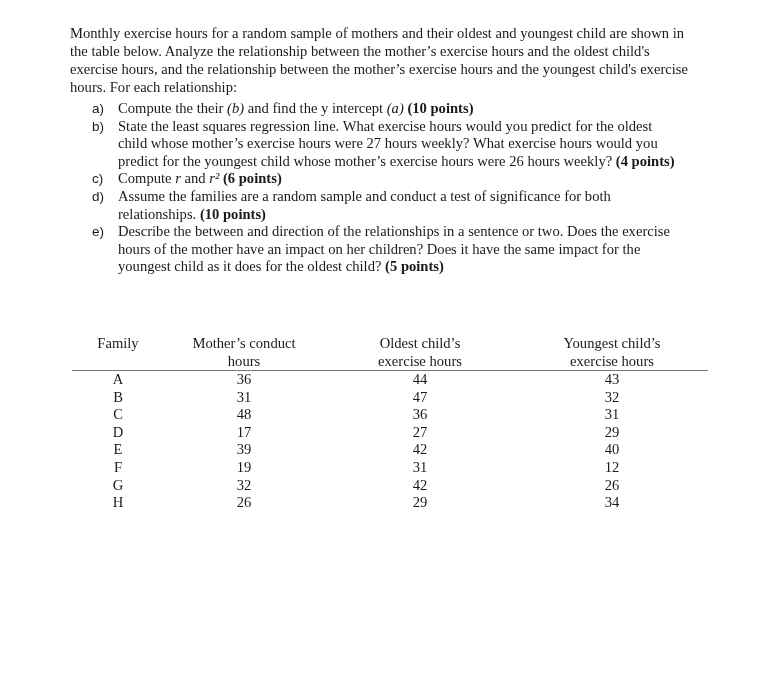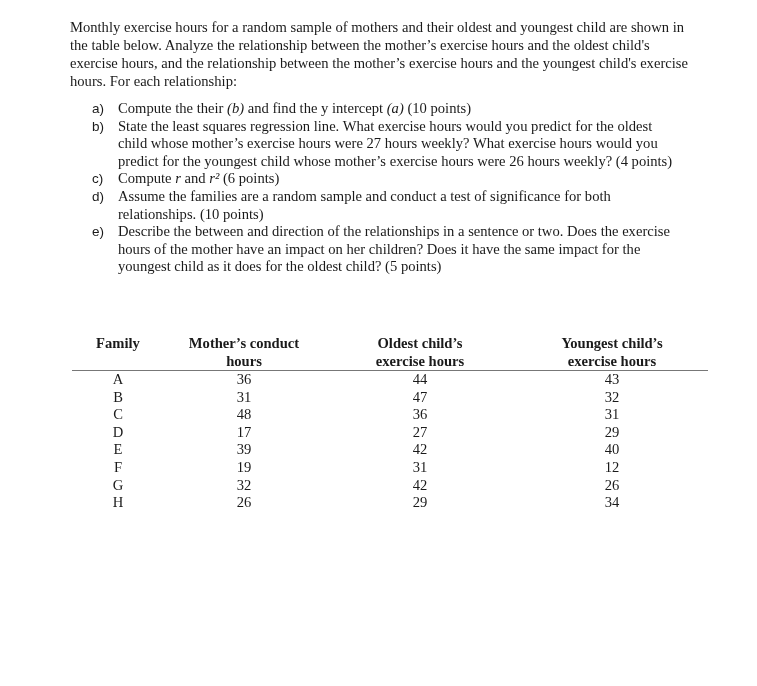--- a/index.html
+++ b/index.html
@@ -1,28 +1,28 @@
 <!DOCTYPE html>
 <html><head>
 <meta charset="utf-8">
 <style>
   html, body { margin: 0; padding: 0; background: #ffffff; }
   body { width: 757px; height: 686px; position: relative; overflow: hidden;
          font-family: "Liberation Serif", serif; color: #1a1a1a; }
-  .intro { position: absolute; left: 70px; top: 3px; width: 620px;
+  .intro { position: absolute; left: 70px; top: 9px; width: 620px;
            font-size: 14.6px; line-height: 18px; }
   .qlist { position: absolute; left: 92px; top: 100px; width: 590px; margin: 0; padding: 0; list-style: none;
            font-size: 14.6px; line-height: 17.6px; }
   .qlist li { position: relative; padding-left: 26px; }
   .qlist .marker { position: absolute; left: 0; top: 0; font-family: "Liberation Sans", sans-serif; font-size: 13.5px; }
-  .qlist b { font-weight: normal; }
+  .qlist b { font-weight: bold; }
   .qlist i { font-style: italic; }
   .tbl { position: absolute; left: 72px; top: 335px; width: 636px; border-collapse: collapse;
          font-size: 14.6px; }
-  .tbl th { font-weight: bold; line-height: 17.5px; padding: 0; vertical-align: bottom; }
+  .tbl th { font-weight: normal; line-height: 17.5px; padding: 0; vertical-align: bottom; }
   .tbl thead tr { border-bottom: 1.5px solid #777; }
   .tbl td { text-align: center; padding: 0; line-height: 17.6px; }
   .c0 { width: 92px; }
   .c1 { width: 160px; }
   .c2 { width: 192px; }
   .c3 { width: 192px; }
   .tbl tbody tr:first-child td { padding-top: 0px; }
 </style>
 </head>
 <body>

